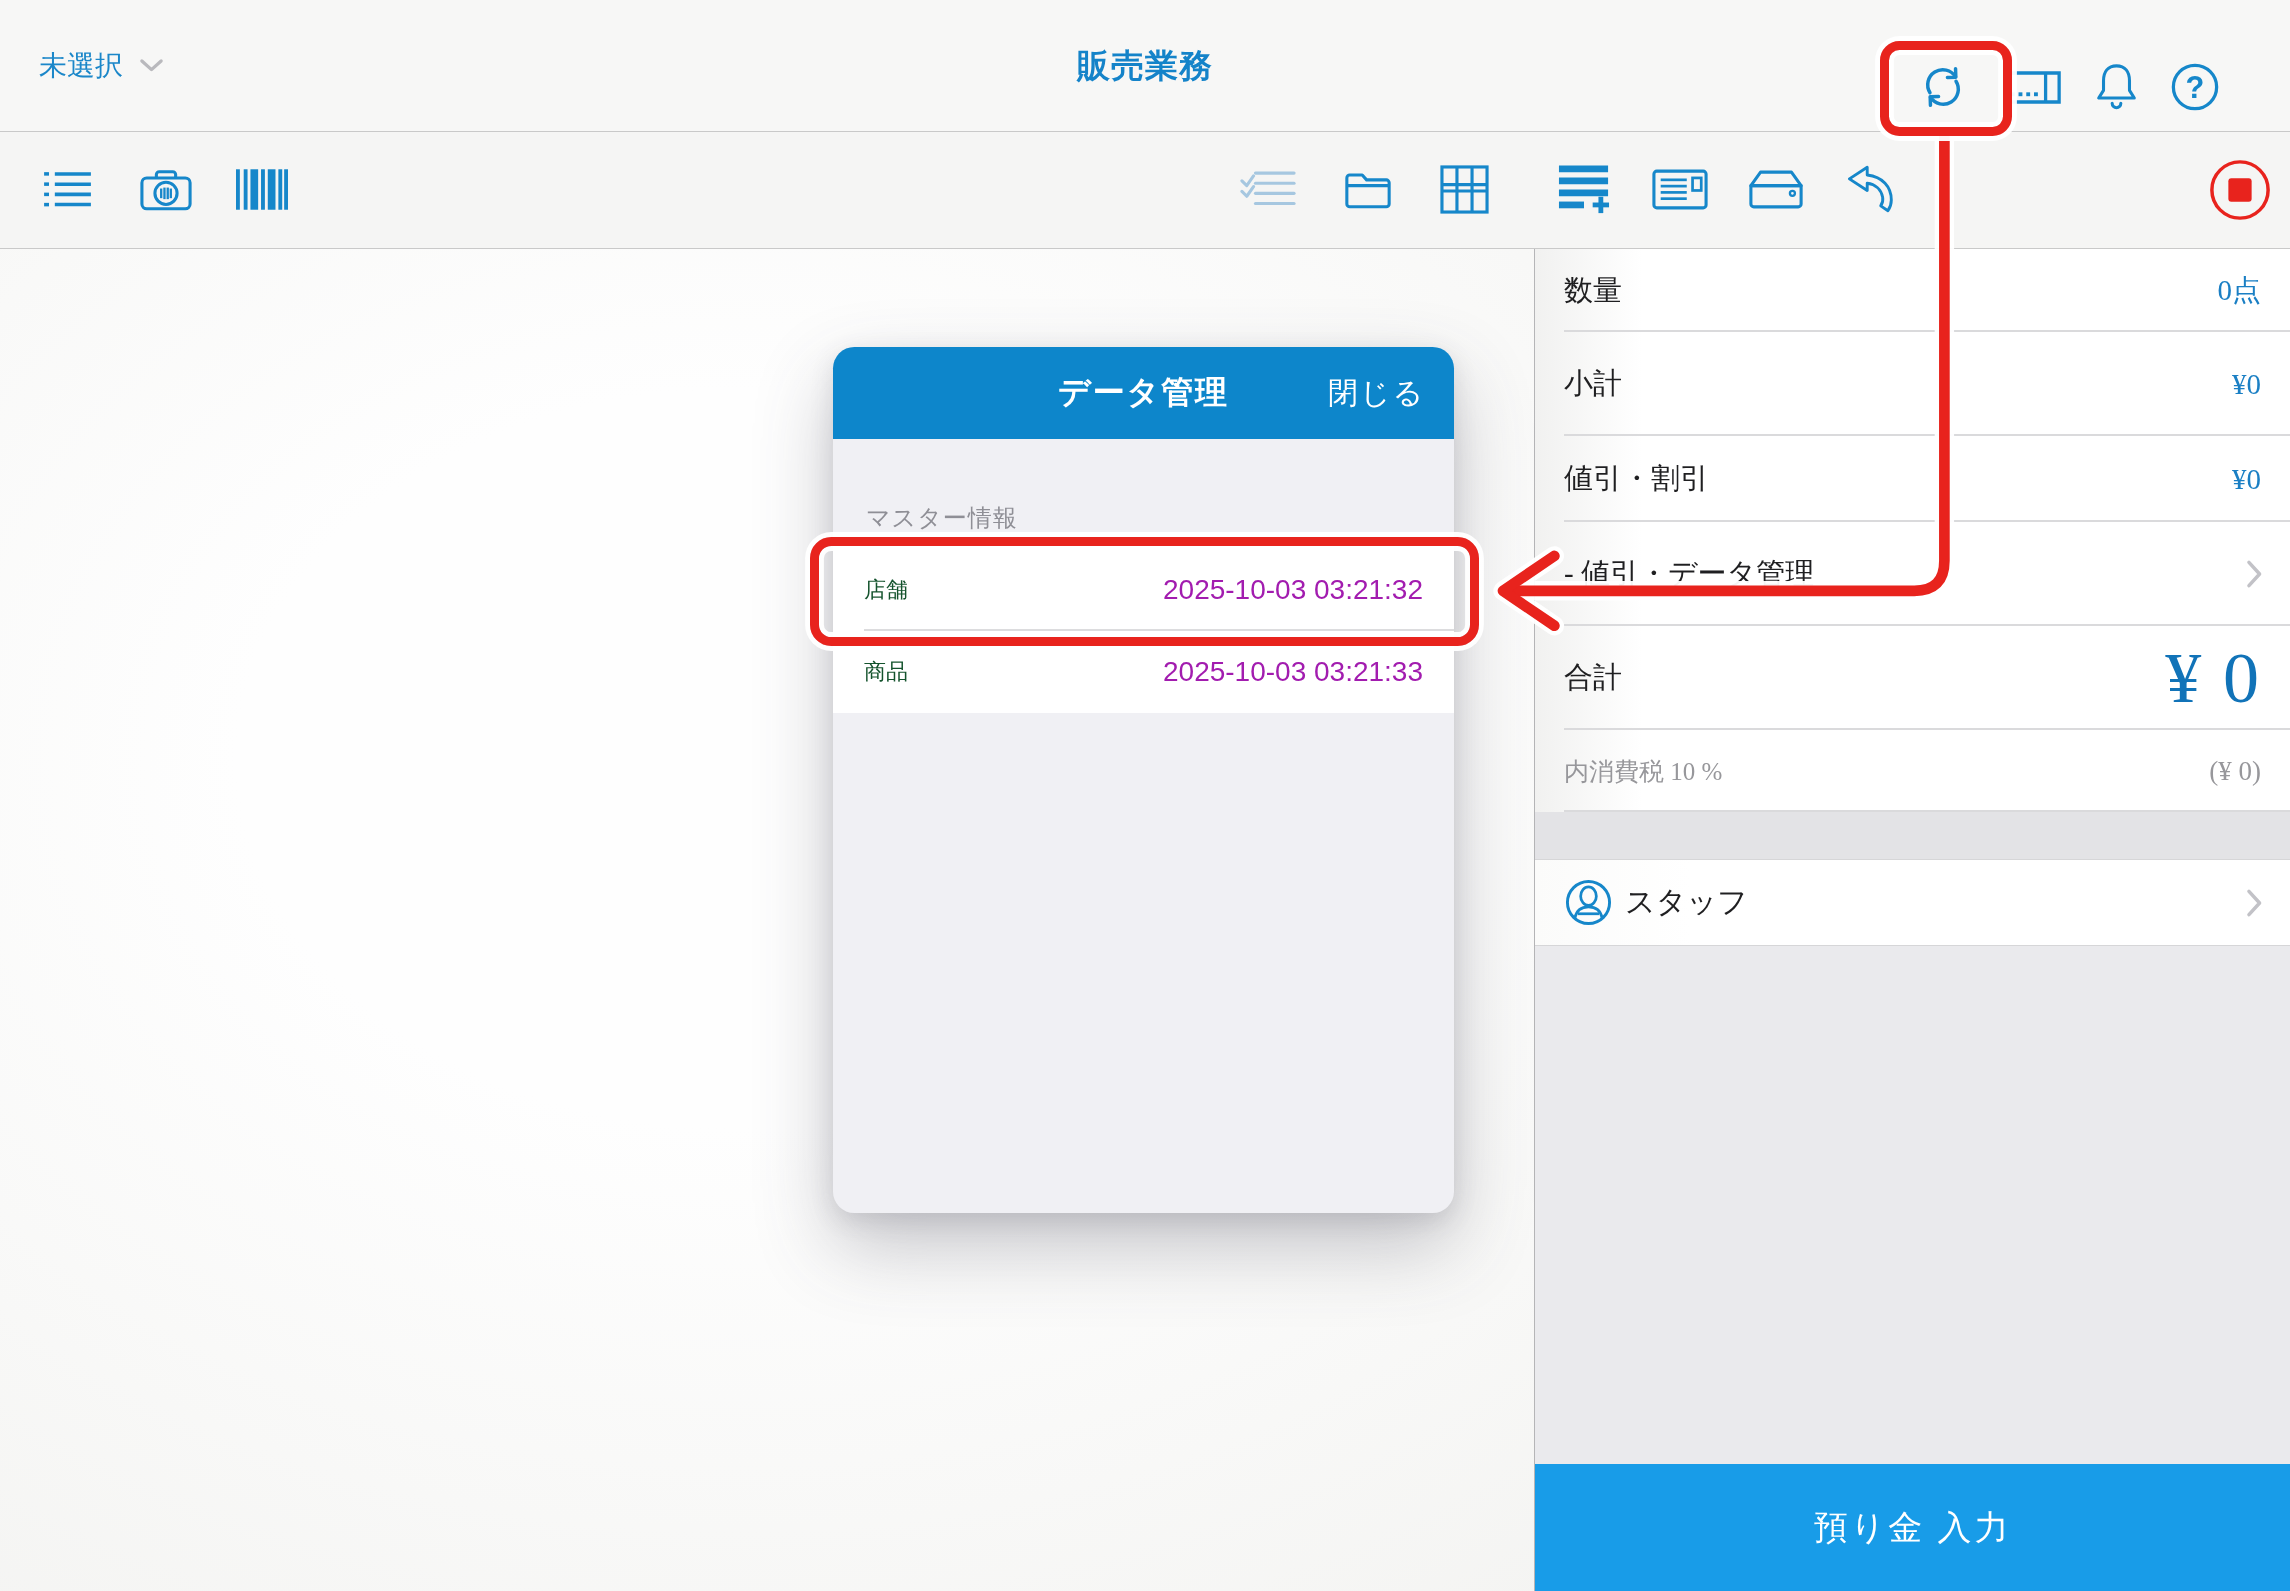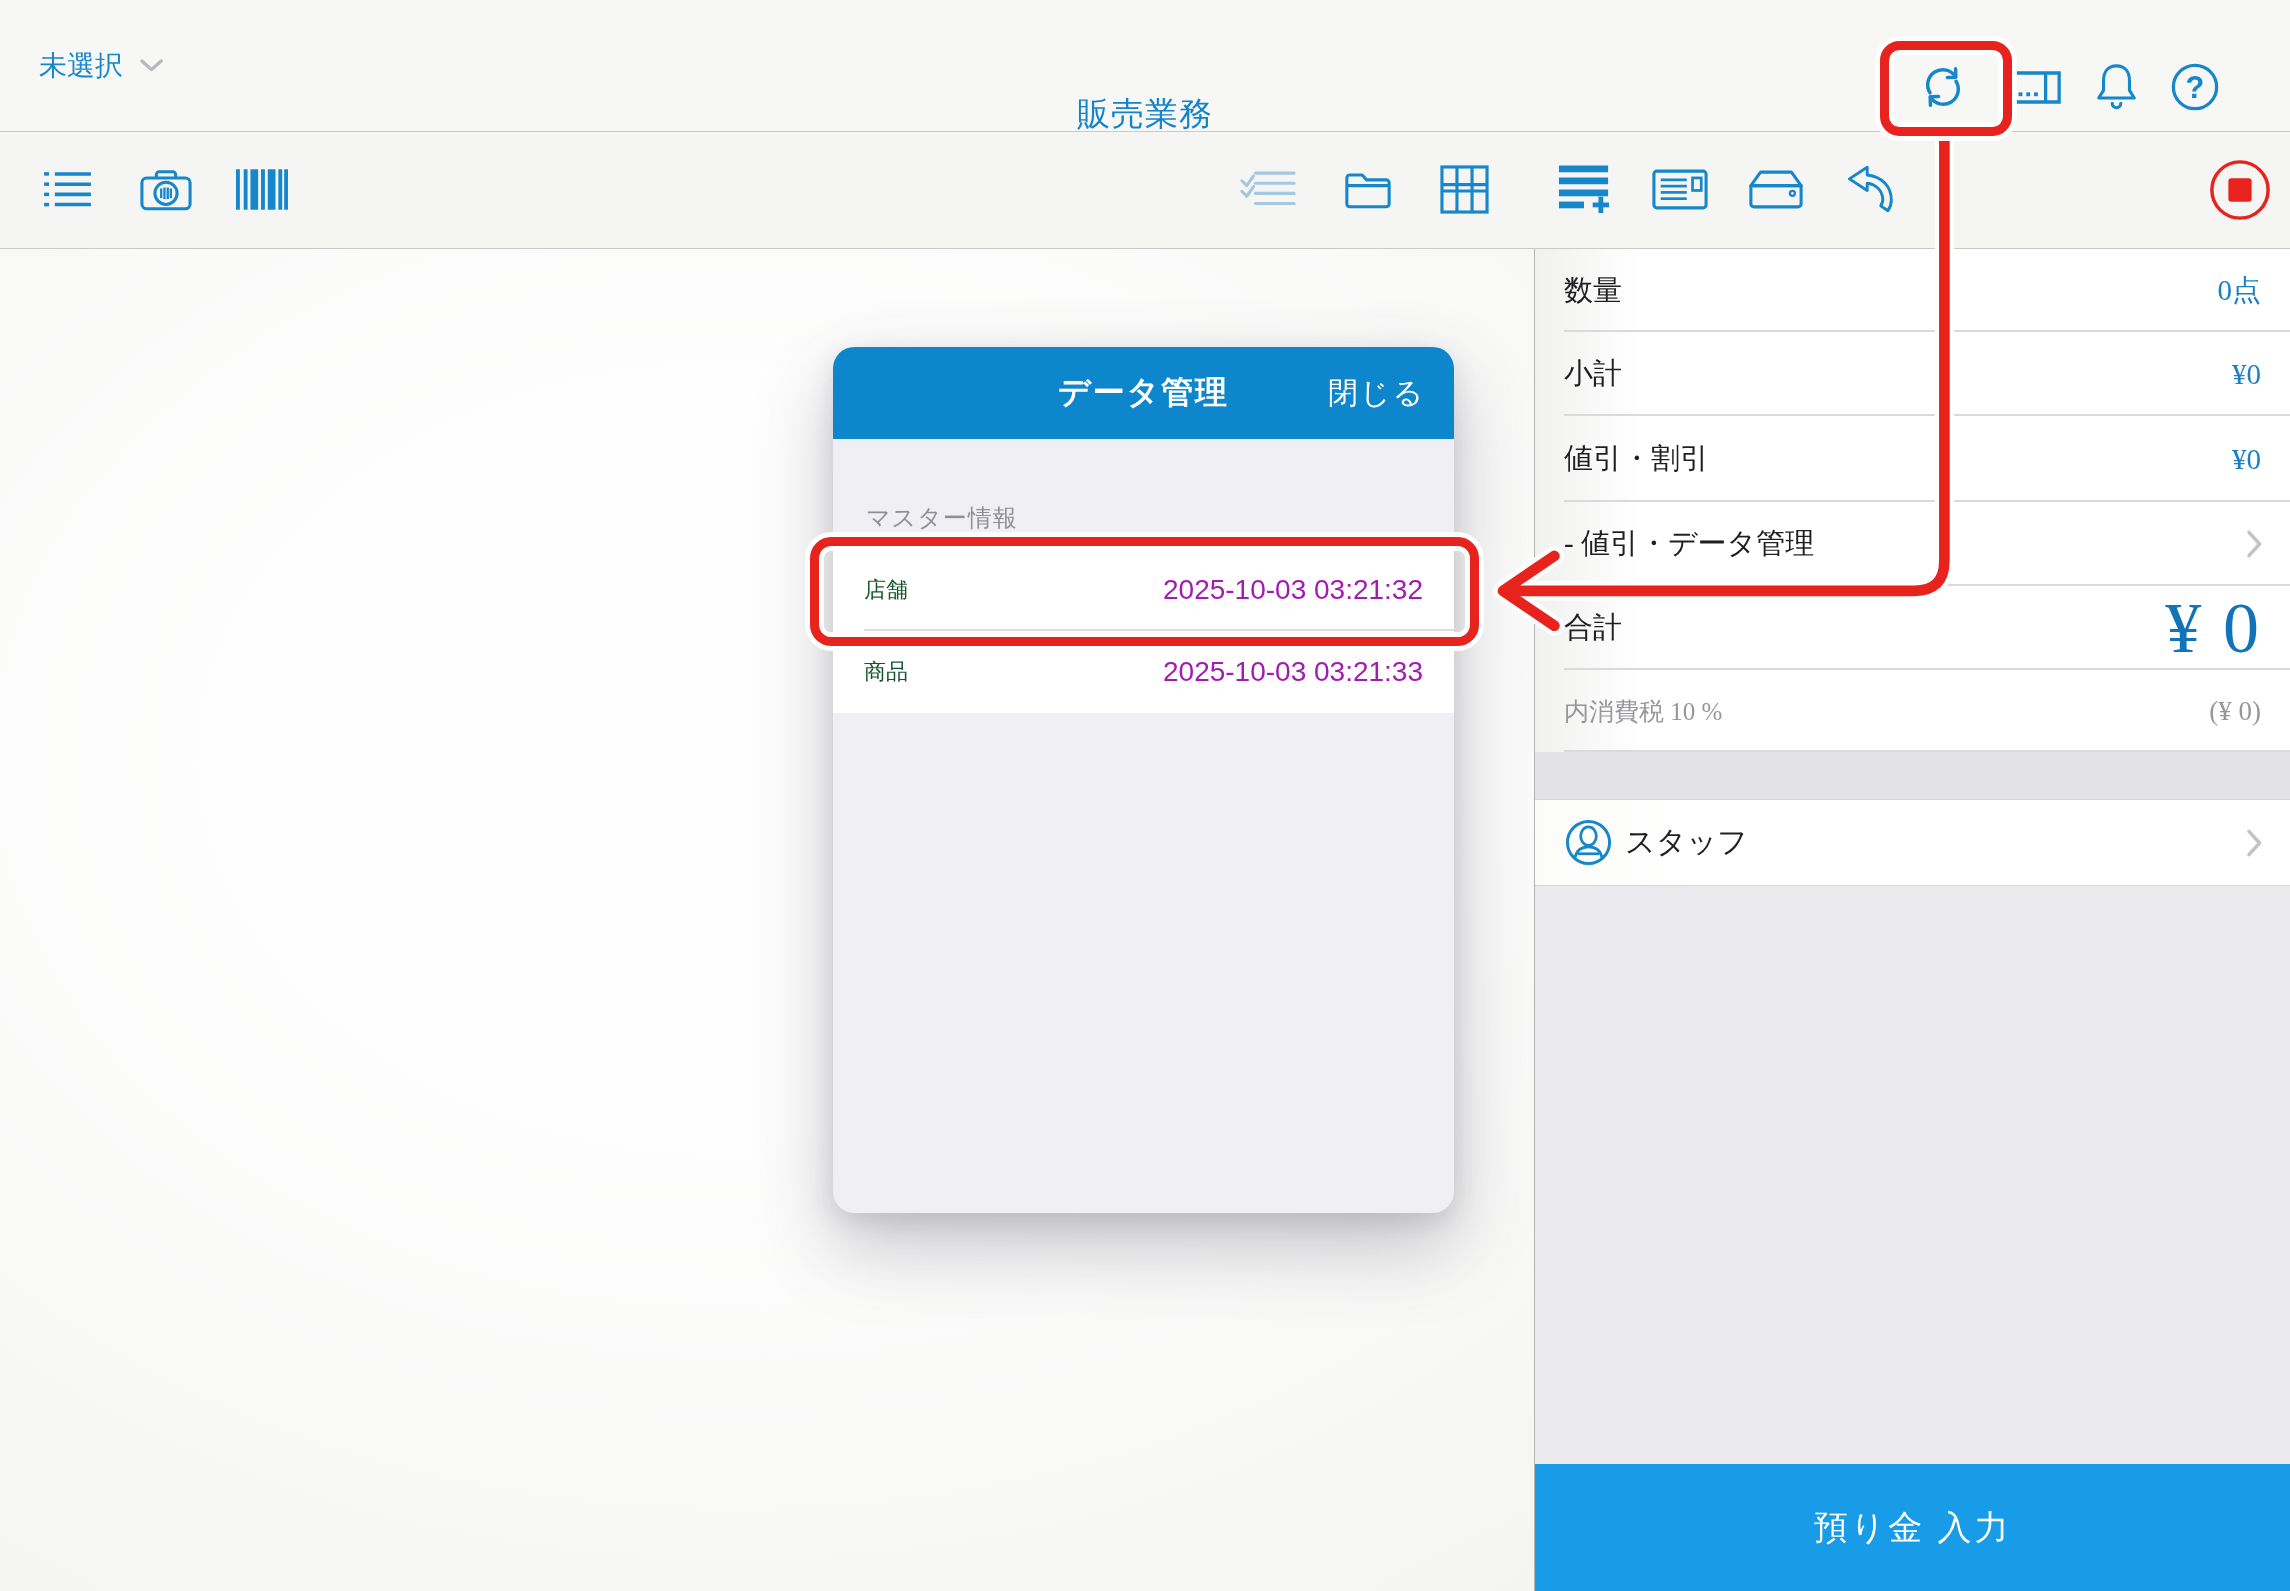--- a/index.html
+++ b/index.html
@@ -5,21 +5,21 @@
   html,body{margin:0;padding:0;}
   body{width:2290px;height:1591px;overflow:hidden;background:#f6f6f5;
        font-family:"Liberation Sans","DejaVu Sans",sans-serif;-webkit-font-smoothing:antialiased;}
   .screen{position:absolute;top:0;left:0;width:2290px;height:1591px;}
 
   
   .top-header{position:absolute;top:0;left:0;width:2290px;height:131px;background:#f7f7f6;}
   .store-selector{position:absolute;left:39px;top:0;height:131px;display:flex;align-items:center;gap:15.5px;cursor:pointer;}
   .store-selector .lbl{font-size:28px;color:#1b87c9;}
   .app-title{position:absolute;left:0;top:0;width:2290px;height:131px;line-height:131px;
-             text-align:center;font-size:33px;font-weight:400;color:#1483c9;letter-spacing:1px;margin-top:48px;}
+             text-align:center;font-size:33px;font-weight:700;color:#1483c9;letter-spacing:1px;}
   .hicon{position:absolute;display:flex;align-items:center;justify-content:center;cursor:pointer;}
 
   
   .toolbar{position:absolute;top:131px;left:0;width:2290px;height:118px;box-sizing:border-box;
            background:#f5f5f4;border-top:1.9px solid #c9c9c9;border-bottom:1.9px solid #c9c9c9;}
   .ticon{position:absolute;top:0;height:115px;display:flex;align-items:center;justify-content:center;cursor:pointer;}
 
   
   .left-canvas{position:absolute;top:249px;left:0;width:1534px;height:1342px;
                background:radial-gradient(130% 110% at 48% 38%, #fefefe 25%, #f3f3f1 75%, #ecece9 100%);}
@@ -41,21 +41,21 @@
   .m-row .m-time{font-size:28px;color:#a21caf;}
 
   
   .right-panel{position:absolute;top:249px;left:1534px;width:756px;height:1342px;box-sizing:border-box;
                border-left:1.9px solid #b5b5b7;background:#eaeaed;}
   .r-row{position:relative;background:linear-gradient(90deg,#f1f1f0 0px,#ffffff 107px);
          display:flex;align-items:center;justify-content:space-between;padding:0 29px;font-family:Liberation Serif, serif;}
   .r-row::after{content:'';position:absolute;left:29px;right:0;bottom:0;height:1.9px;background:#dadadc;}
   .r-label{font-size:29px;color:#1f1f21;}
   .r-value{font-size:29px;color:#1a7fc4;}
-  .row-h{height:84px;}
+  .row-h{height:104px;}
   .total-value{font-size:72px;color:#1173b8;letter-spacing:1.9px;}
   .tax-label{font-size:25px;color:#97979b;}
   .tax-value{font-size:27px;color:#97979b;}
   .sep-band{height:47px;background:#e3e3e6;border-bottom:1.9px solid #d6d6d8;}
   .staff-row{position:relative;height:85px;background:linear-gradient(90deg,#fbfbfa 0px,#ffffff 155px);
              display:flex;align-items:center;padding:0 29px;gap:12px;cursor:pointer;border-bottom:1.9px solid #d6d6d8;}
   .staff-row .r-label{font-size:30px;}
   .chev-right{position:absolute;right:27px;top:50%;transform:translateY(-50%);}
   .deposit-button{position:absolute;left:0;right:0;bottom:0;height:127px;background:#189ce8;
                   display:flex;align-items:center;justify-content:center;cursor:pointer;}

